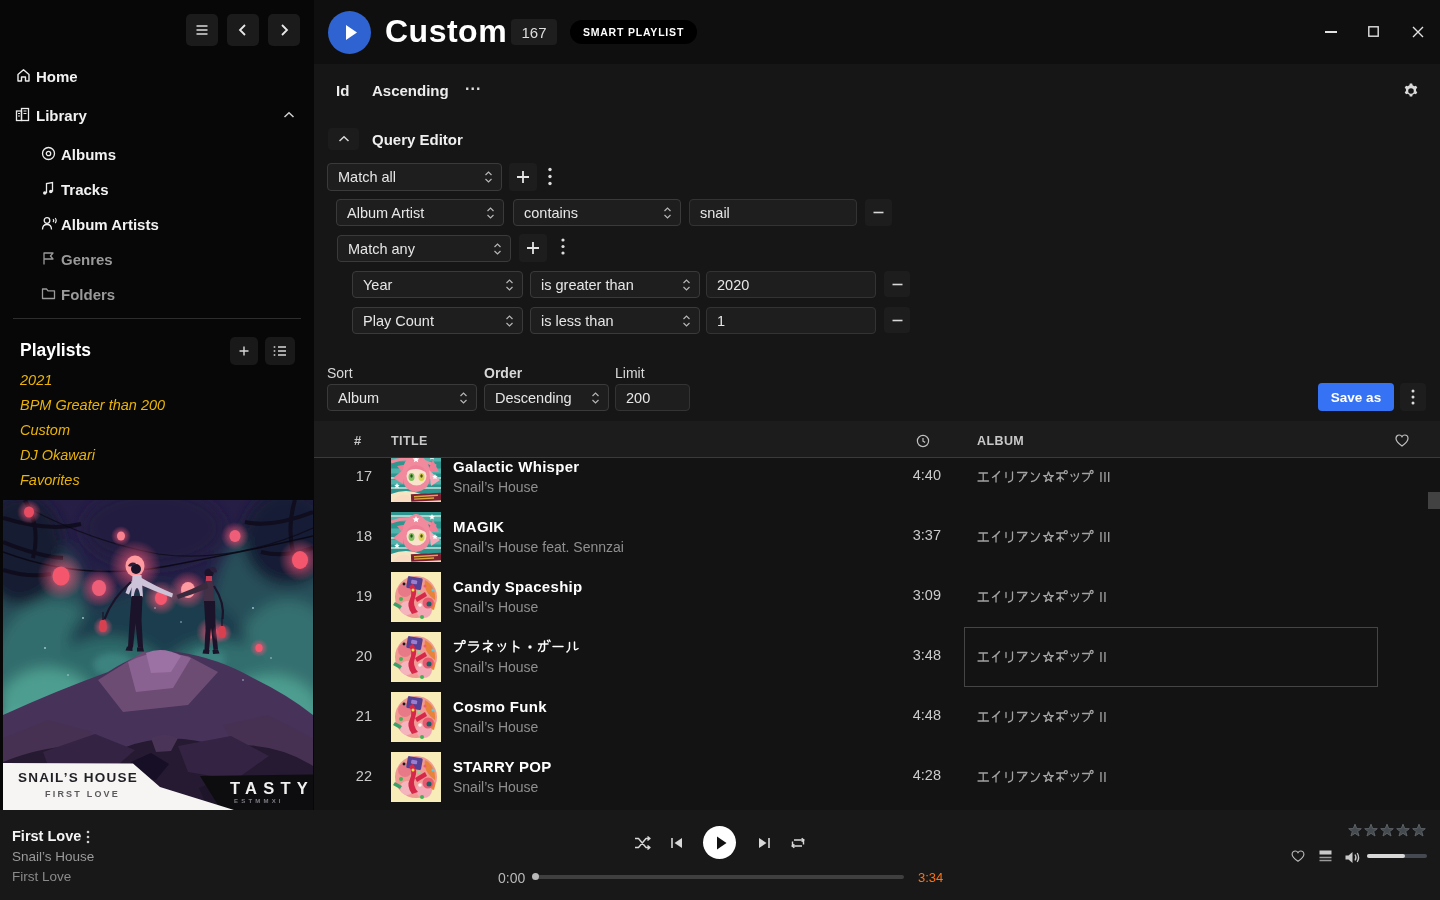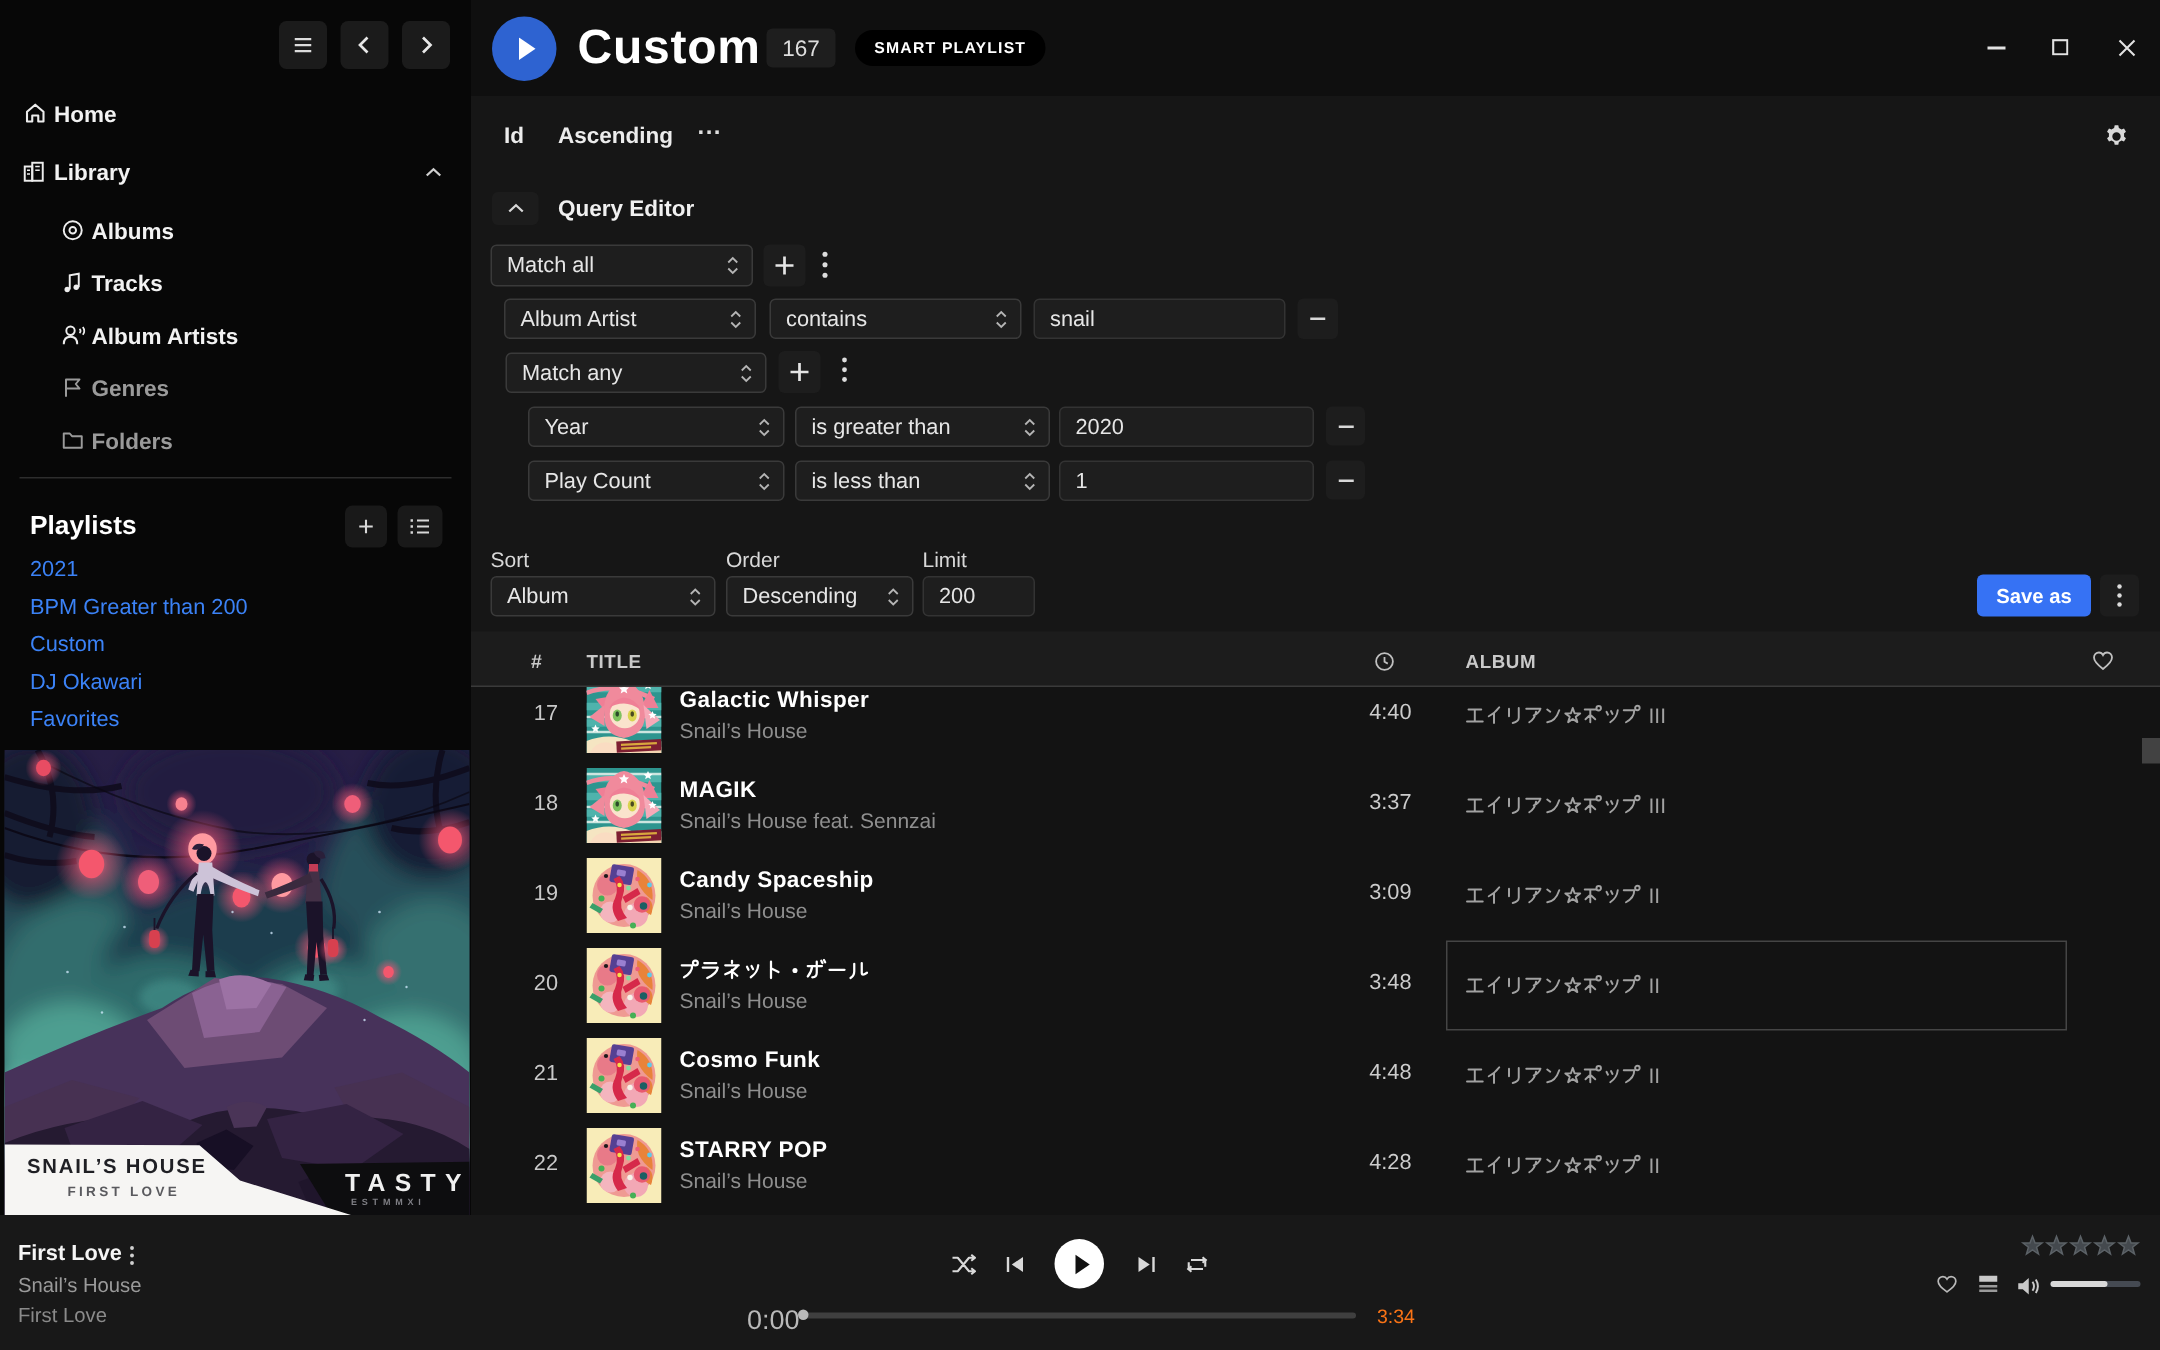--- a/index.html
+++ b/index.html
@@ -15,21 +15,21 @@
 .qbtn{position:absolute;background:#1d1d1d;border-radius:4px;display:flex;align-items:center;justify-content:center;color:#dcdcdc;}
 .lbl{position:absolute;color:#d8d8d8;font-size:14px;}
 .row{position:absolute;left:0;width:1126px;height:60px;}
 .rnum{position:absolute;left:26px;top:21px;width:32px;text-align:right;color:#c9c9c9;font-size:14.5px;}
 .rthumb{position:absolute;left:77px;top:5px;width:50px;height:50px;}
 .rtitle{position:absolute;left:139px;top:11px;color:#fff;font-size:15px;font-weight:600;letter-spacing:0.3px;}
 .rartist{position:absolute;left:139px;top:32px;color:#8f8f8f;font-size:14px;}
 .rtime{position:absolute;left:555px;top:20px;width:72px;text-align:right;color:#cccccc;font-size:14.5px;}
 .ralbum{position:absolute;left:663px;top:22px;color:#a2a2a2;font-size:14px;display:flex;align-items:center;gap:5px;}
 .navtxt{color:#f2f2f2;font-size:15px;font-weight:600;}
-.pl{position:absolute;left:20px;color:#3b82f6;font-size:14.5px;}
+.pl{position:absolute;left:20px;color:#eab308;font-size:14.5px;font-style:italic;}
 </style></head>
 <body>
 <div id="sidebar">
 
   <div class="sbtn" style="left:186px;top:14px;width:32px;height:32px;">
       <svg width="16" height="16" viewBox="0 0 16 16">
         <path d="M2.5 4h11M2.5 8h11M2.5 12h11" stroke="#dcdcdc" stroke-width="1.5"></path>
       </svg>
     </div>
   <div class="sbtn" style="left:227px;top:14px;width:32px;height:32px;">
@@ -367,21 +367,21 @@
           <path d="M1.5 5 L4.5 2 L7.5 5 M1.5 9 L4.5 12 L7.5 9" fill="none" stroke="#b5b5b5" stroke-width="1.2"></path>
         </svg>
       </span></div>
   <div class="sel" style="left:392px;top:307px;width:170px;height:27px;border-color:#333;">1</div>
   <div class="qbtn" style="left:570px;top:307px;width:26px;height:26px;">
       <svg width="13" height="13" viewBox="0 0 13 13">
         <path d="M1.5 6.5 H11.5" stroke="#d8d8d8" stroke-width="1.6"></path>
       </svg>
     </div>
   <div class="lbl" style="left:13px;top:365px;">Sort</div>
-  <div class="lbl" style="left:170px;top:365px;">Order</div>
+  <div class="lbl" style="left:170px;top:365px;font-weight:bold;">Order</div>
   <div class="lbl" style="left:301px;top:365px;">Limit</div>
   <div class="sel" style="left:13px;top:384px;width:150px;height:27px;">Album<span class="ud">
         <svg width="9" height="14" viewBox="0 0 9 14">
           <path d="M1.5 5 L4.5 2 L7.5 5 M1.5 9 L4.5 12 L7.5 9" fill="none" stroke="#b5b5b5" stroke-width="1.2"></path>
         </svg>
       </span></div>
   <div class="sel" style="left:170px;top:384px;width:125px;height:27px;">Descending<span class="ud">
         <svg width="9" height="14" viewBox="0 0 9 14">
           <path d="M1.5 5 L4.5 2 L7.5 5 M1.5 9 L4.5 12 L7.5 9" fill="none" stroke="#b5b5b5" stroke-width="1.2"></path>
         </svg>
@@ -542,21 +542,21 @@
     </svg>
   <svg class="abs" style="left:757px;top:26px;" width="14" height="14" viewBox="0 0 14 14">
       <path d="M12 2 V12" stroke="#d9d9d9" stroke-width="1.6"></path>
       <path d="M2 2 L9.5 7 L2 12 Z" fill="#d9d9d9"></path>
     </svg>
   <svg class="abs" style="left:790px;top:26px;" width="16" height="14" viewBox="0 0 16 14">
       <path d="M4 4 H13.5 V8.5 M12 10 H2.5 V5.5" fill="none" stroke="#d9d9d9" stroke-width="1.4"></path>
       <path d="M11.7 2.2 L13.8 4 L11.7 5.8" fill="none" stroke="#d9d9d9" stroke-width="1.4"></path>
       <path d="M4.3 8.2 L2.2 10 L4.3 11.8" fill="none" stroke="#d9d9d9" stroke-width="1.4"></path>
     </svg>
-  <div class="abs" style="left:498px;top:60px;width:22px;text-align:right;color:#b9b9b9;font-size:18px;">0:00</div>
+  <div class="abs" style="left:498px;top:60px;width:22px;text-align:right;color:#b9b9b9;font-size:14px;">0:00</div>
   <div class="abs" style="left:535px;top:64.5px;width:369px;height:4px;border-radius:2px;background:#3f3f3f;"></div>
   <div class="abs" style="left:532px;top:63px;width:7px;height:7px;border-radius:50%;background:#b9b9b9;"></div>
   <div class="abs" style="left:918px;top:60px;color:#f97316;font-size:13px;">3:34</div>
   <svg class="abs" style="left:1347px;top:12px;" width="82" height="16" viewBox="0 0 82 16">
     <g fill="#44494e" stroke="#5b6166" stroke-width="1">
         <path id="st" d="M8 2.2 L9.7 6.6 L14.3 6.7 L10.7 9.5 L12 14 L8 11.3 L4 14 L5.3 9.5 L1.7 6.7 L6.3 6.6 Z"></path>
         <use href="#st" x="16"></use>
         <use href="#st" x="32"></use>
         <use href="#st" x="48"></use>
         <use href="#st" x="64"></use>

